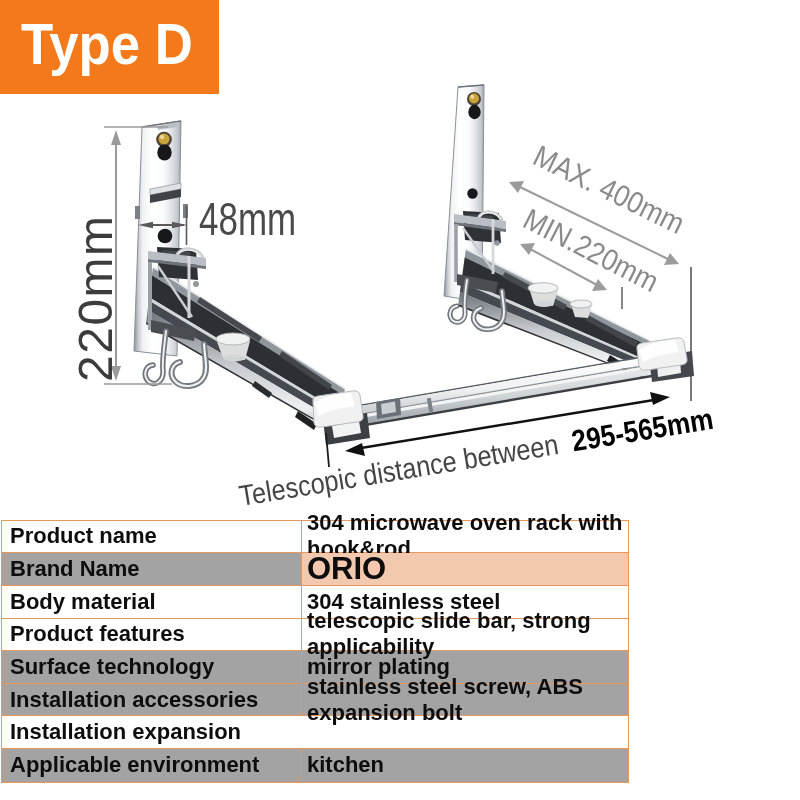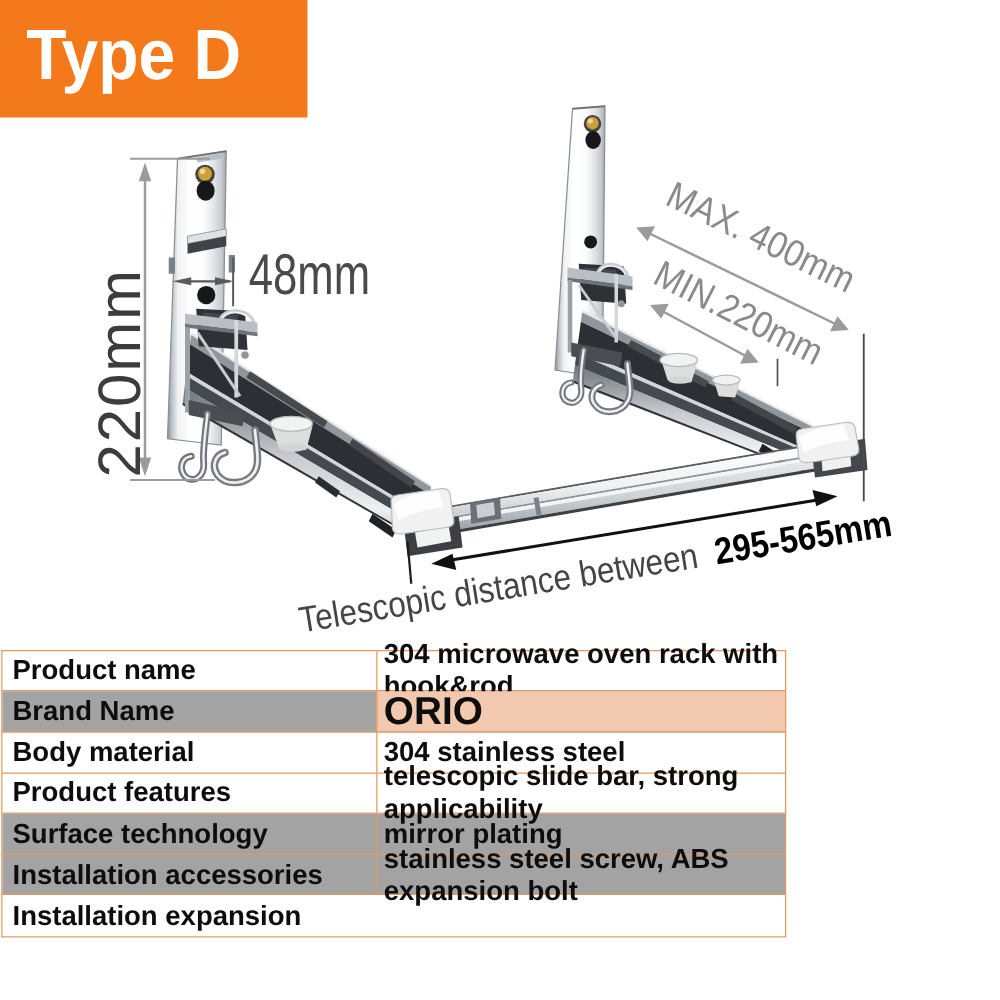--- a/index.html
+++ b/index.html
@@ -1,18 +1,18 @@
 <!DOCTYPE html>
 <html><head>
 <meta charset="utf-8">
 <style>
 html,body{margin:0;padding:0;width:800px;height:800px;background:#ffffff;overflow:hidden;}
 *{box-sizing:border-box;}
 body{font-family:"Liberation Sans", sans-serif;}
-#badge{position:absolute;left:0;top:0;width:246px;height:94px;background:#f3791a;}
+#badge{position:absolute;left:0;top:0;width:219px;height:94px;background:#f3791a;}
 #badge span{position:absolute;left:21px;top:11px;font-size:57px;font-weight:bold;color:#ffffff;transform:scaleX(0.925);transform-origin:left center;white-space:nowrap;}
 #tbl{position:absolute;left:1px;top:519.5px;width:628px;border:1px solid #e8975c;}
 .row{display:flex;width:100%;height:32.6px;border-bottom:1px solid #e8975c;}
 .row:last-child{border-bottom:none;}
 .c1{width:299px;padding-left:8px;display:flex;align-items:center;font-size:22px;font-weight:bold;color:#0d0d0d;}
 .c2{flex:1;border-left:1px solid #e8975c;padding-left:5px;display:flex;align-items:center;font-size:22px;font-weight:bold;color:#0d0d0d;}
 .peach{background:#a3a3a3;}
 .row.brand{height:33px;}
 .brand .c2{background:#f2c9ae;font-size:31px;}
 svg{position:absolute;left:0;top:0;}
@@ -287,13 +287,17 @@
       <div class="c1">Surface technology</div>
       <div class="c2">mirror plating</div>
     </div>
 <div class="row peach">
       <div class="c1">Installation accessories</div>
       <div class="c2">stainless steel screw, ABS expansion bolt</div>
     </div>
 <div class="row">
       <div class="c1">Installation expansion</div>
     </div>
+<div class="row peach">
+      <div class="c1">Applicable environment</div>
+      <div class="c2">kitchen</div>
+    </div>
 </div>
 
 </body></html>

